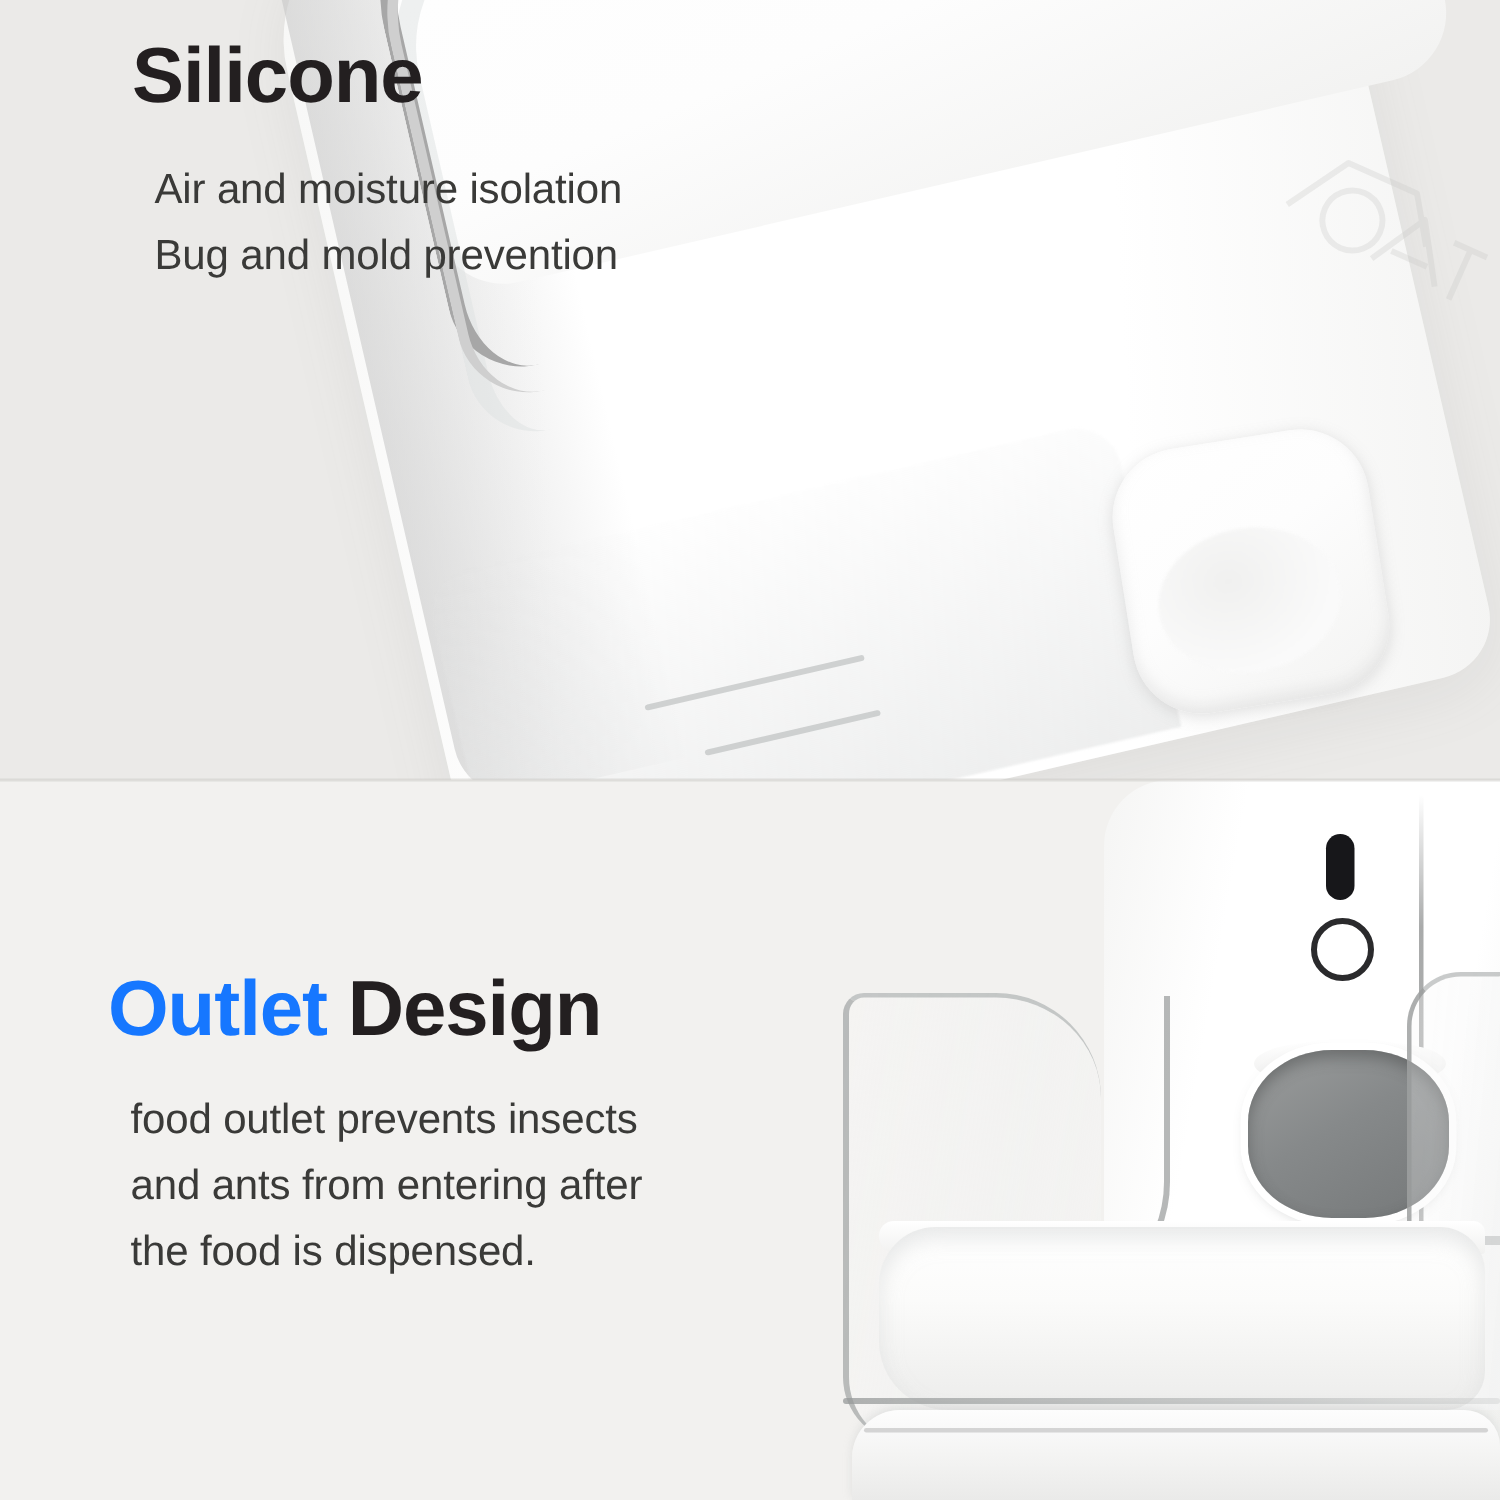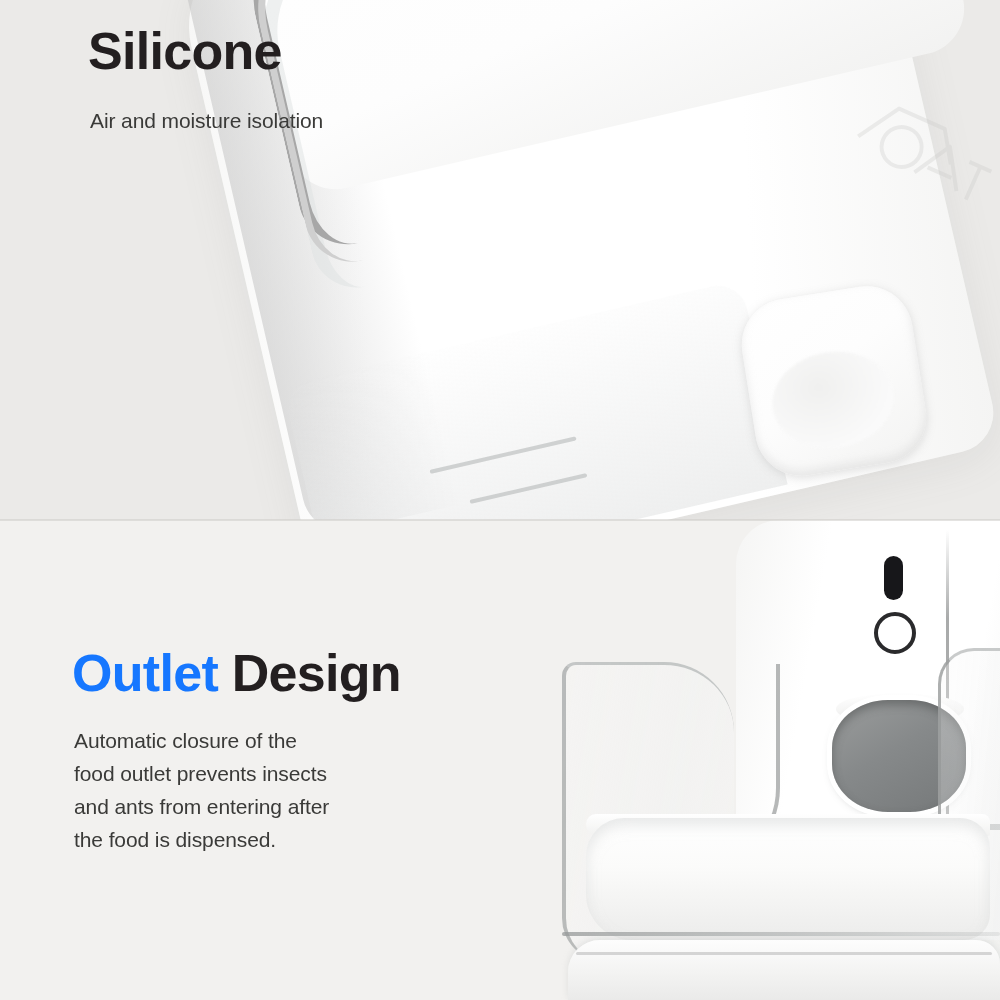--- a/index.html
+++ b/index.html
@@ -49,22 +49,22 @@
     margin: 0;
     font-size: 52px;
     font-weight: bold;
     line-height: 1.07;
     letter-spacing: -0.7px;
     color: #231f20;
   }
   .headline .accent { color: #1677ff; }
 
   .subcopy {
-    margin: 2px;
-    font-size: 21px;
+    margin: 15px;
+    font-size: 28px;
     line-height: 1.58;
     color: #3a3a38;
     letter-spacing: -0.1px;
   }
   #copy-top .subcopy   { margin-top: 24px; }
   #copy-bottom .subcopy{ margin-top: 22px; }
   .subcopy span { display: block; white-space: nowrap; }
 
   
   .shape { position: absolute; }
@@ -352,20 +352,21 @@
       </div>
 
     </div>
 
     <div class="copy-block" id="copy-top">
       <h1 class="headline">
         <span>Silicone</span><br>
       </h1>
       <p class="subcopy">
         <span>Air and moisture isolation</span>
+        <span>Bug and mold prevention</span>
       </p>
     </div>
 
   </div>
 
   <div id="panel-divider"></div>
 
   <div class="panel" id="panel-bottom">
 
     <div id="bottom-photo" style="top:0;">
@@ -392,21 +393,20 @@
       <div class="shape" id="base-plate-line" style="top:432px;"></div>
 
     </div>
 
     <div class="copy-block" id="copy-bottom">
       <h1 class="headline">
         <span class="accent">Outlet</span>
         <span>Design</span>
       </h1>
       <p class="subcopy">
-        <span>Automatic closure of the</span>
         <span>food outlet prevents insects</span>
         <span>and ants from entering after</span>
         <span>the food is dispensed.</span>
       </p>
     </div>
 
   </div>
 
 </div>
 

